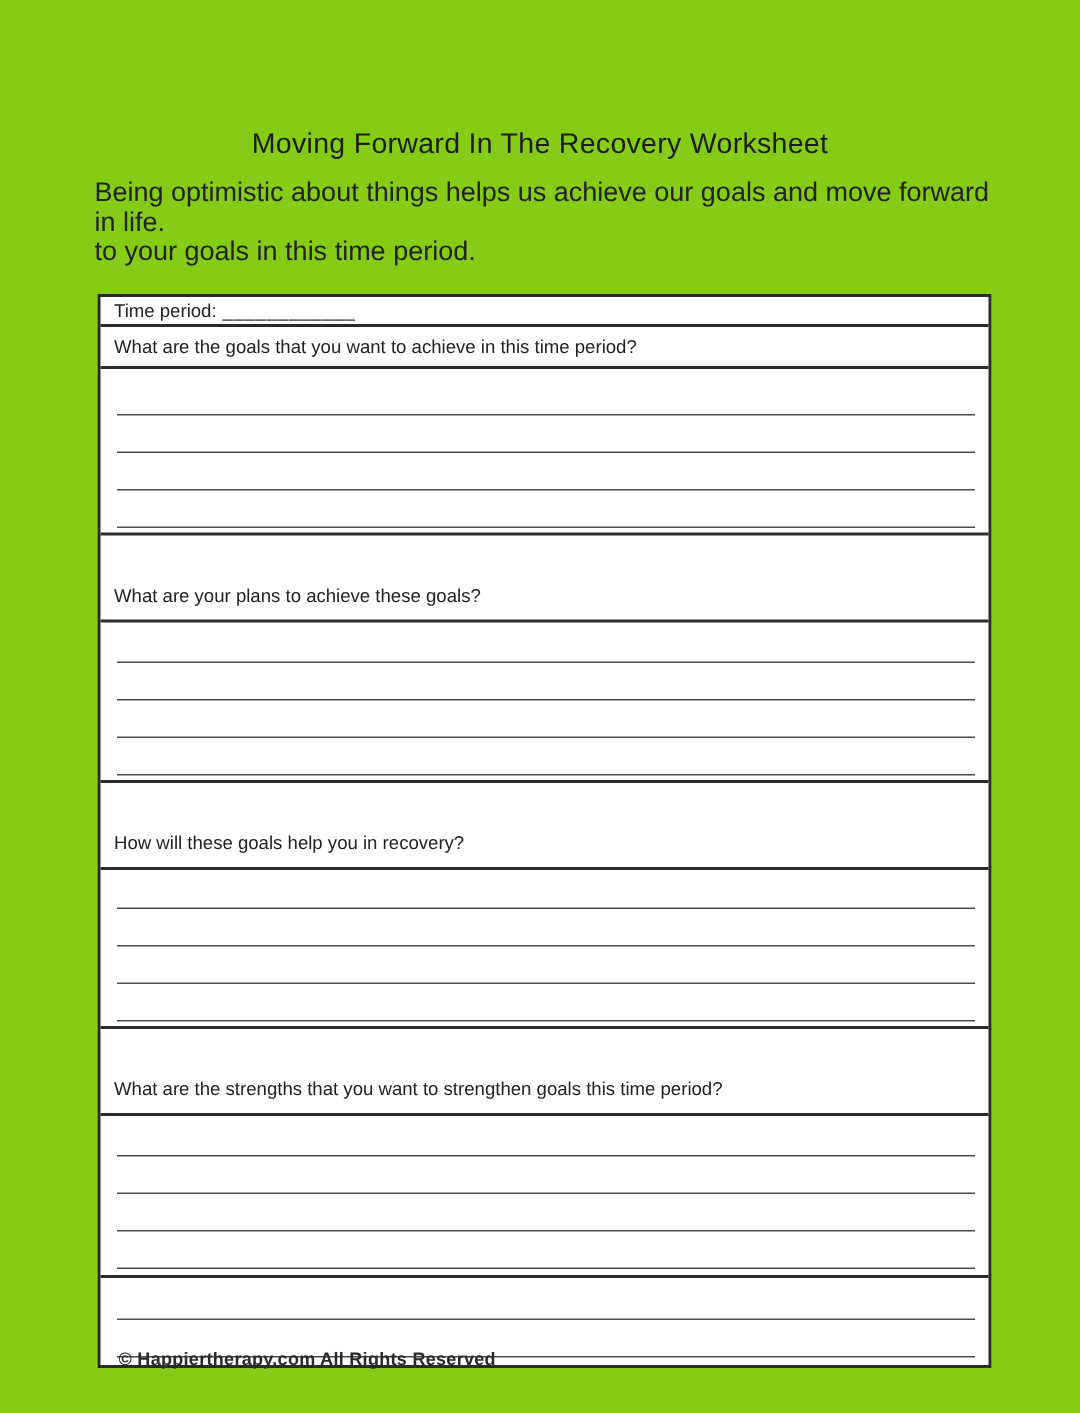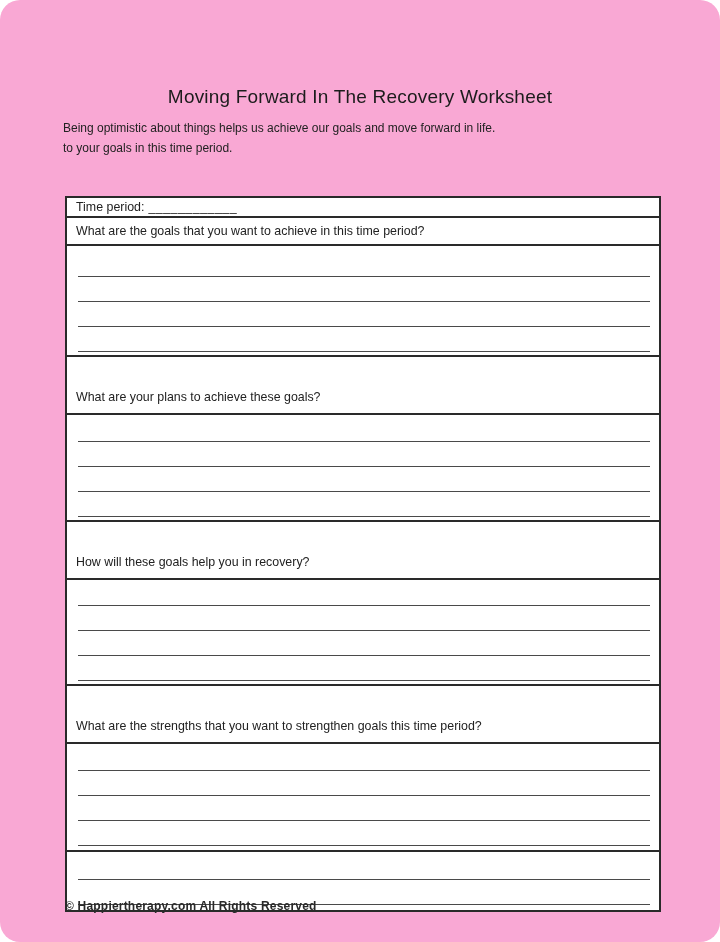--- a/index.html
+++ b/index.html
@@ -1,37 +1,36 @@
 <!DOCTYPE html>
 <html><head>
 <meta charset="utf-8">
 <style>
   html, body { margin: 0; padding: 0; background: #ffffff; }
   .page {
     position: relative;
     width: 720px;
     height: 942px;
-    background: #f9a8d4;
+    background: #84cc16;
     font-family: "Liberation Sans", sans-serif;
     color: #1f1f1f;
     overflow: hidden;
-    border-radius: 20px;
   }
   .title {
     margin: 0;
     padding-top: 86px;
     text-align: center;
     font-size: 19px;
     font-weight: 500;
     letter-spacing: 0.2px;
     color: #1c1c1c;
   }
   .intro {
     margin: 11px 55px 0 63px;
-    font-size: 12px;
+    font-size: 18px;
     line-height: 19.5px;
     color: #222222;
   }
   .worksheet {
     position: absolute;
     left: 65px;
     top: 196px;
     width: 596px;
     box-sizing: border-box;
     border: 2px solid #2a2a2a;
@@ -64,21 +63,21 @@
   .a3 { height: 106px; padding-top: 1px; }
   .a4 { height: 108px; padding-top: 2px; }
   .a5 { height: 58px; padding-top: 3px; border-bottom: none; }
   .rule {
     height: 24px;
     border-bottom: 1px solid #4a4a4a;
     margin: 0 9px 0 11px;
   }
   .footer {
     position: absolute;
-    left: 65px;
+    left: 79px;
     top: 899px;
     font-size: 12px;
     font-weight: 700;
     color: #2a2a2a;
     letter-spacing: 0.2px;
   }
 </style>
 </head>
 <body>
 

